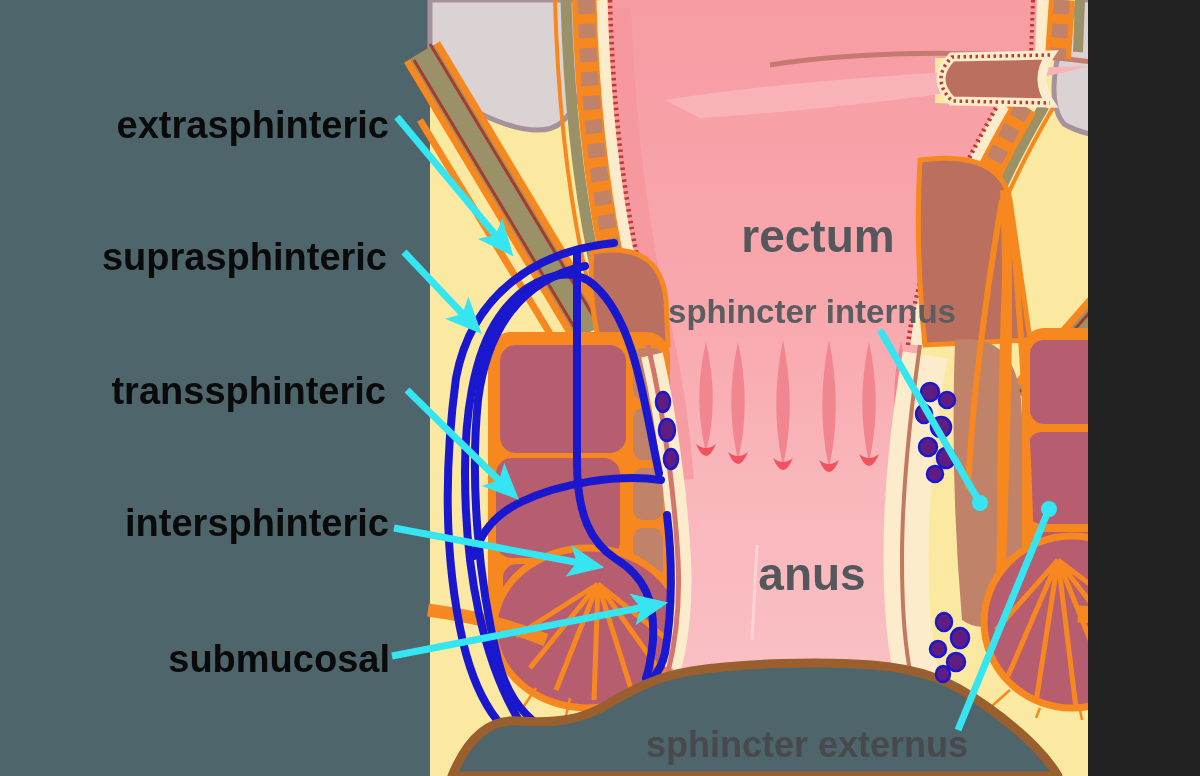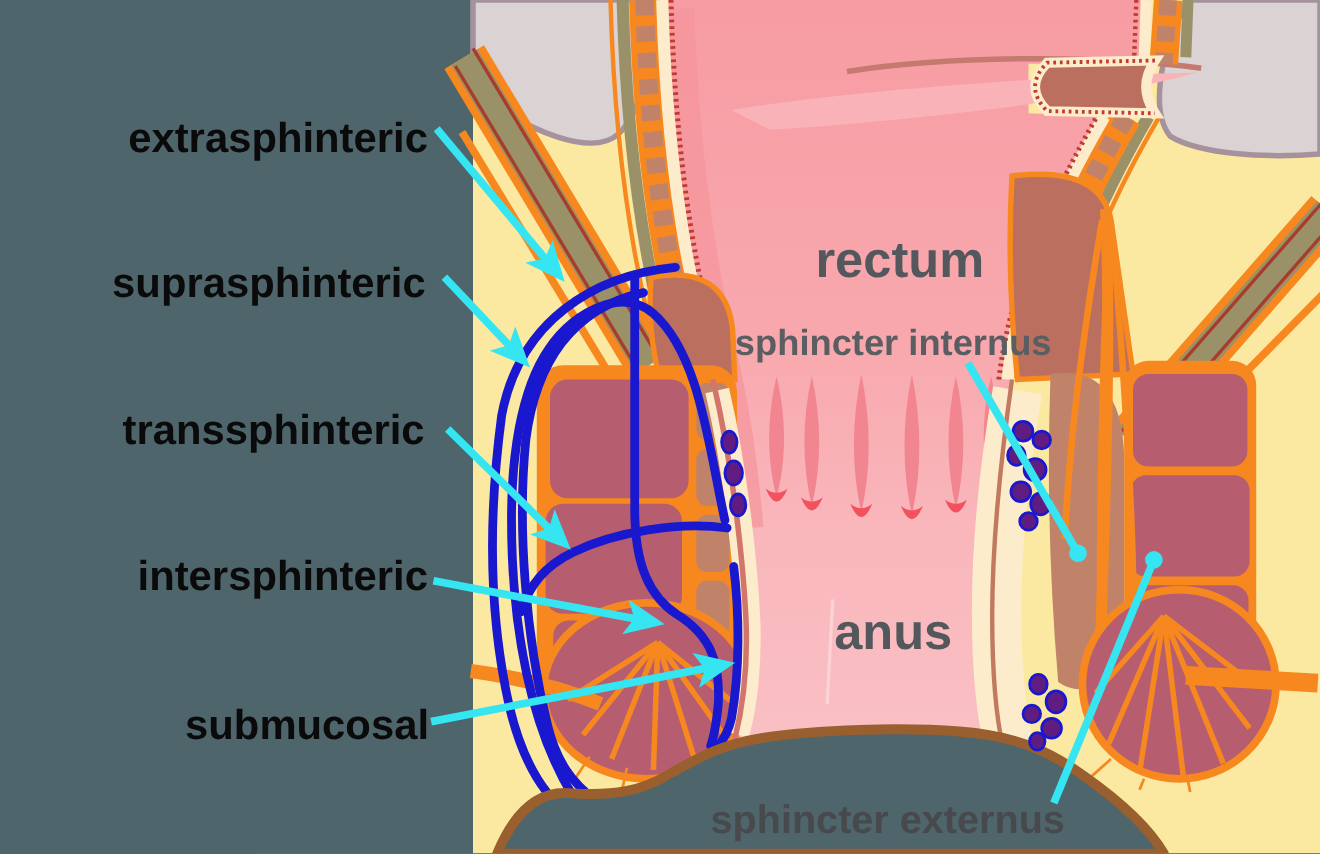--- a/index.html
+++ b/index.html
@@ -1,16 +1,16 @@
 <!DOCTYPE html>
 <html><head>
 <meta charset="utf-8">
 <style>
   html,body{margin:0;padding:0;background:#222;}
-  .stage{position:relative;width:1200px;height:776px;overflow:hidden;background:#fdba74;
+  .stage{position:relative;width:1088px;height:776px;overflow:hidden;background:#7dd3fc;
          font-family:"Liberation Sans",sans-serif;}
   svg{display:block;}
   text{font-family:"Liberation Sans",sans-serif;}
   .fistula-label{font-weight:bold;font-size:38px;fill:#0a0a0a;}
   .anat-big{font-weight:bold;font-size:46px;fill:#54585c;}
   .anat-mid{font-weight:bold;font-size:33px;fill:#5a5e62;}
   .anat-ext{font-weight:bold;font-size:36px;fill:#47494c;}
 </style>
 </head>
 <body>

